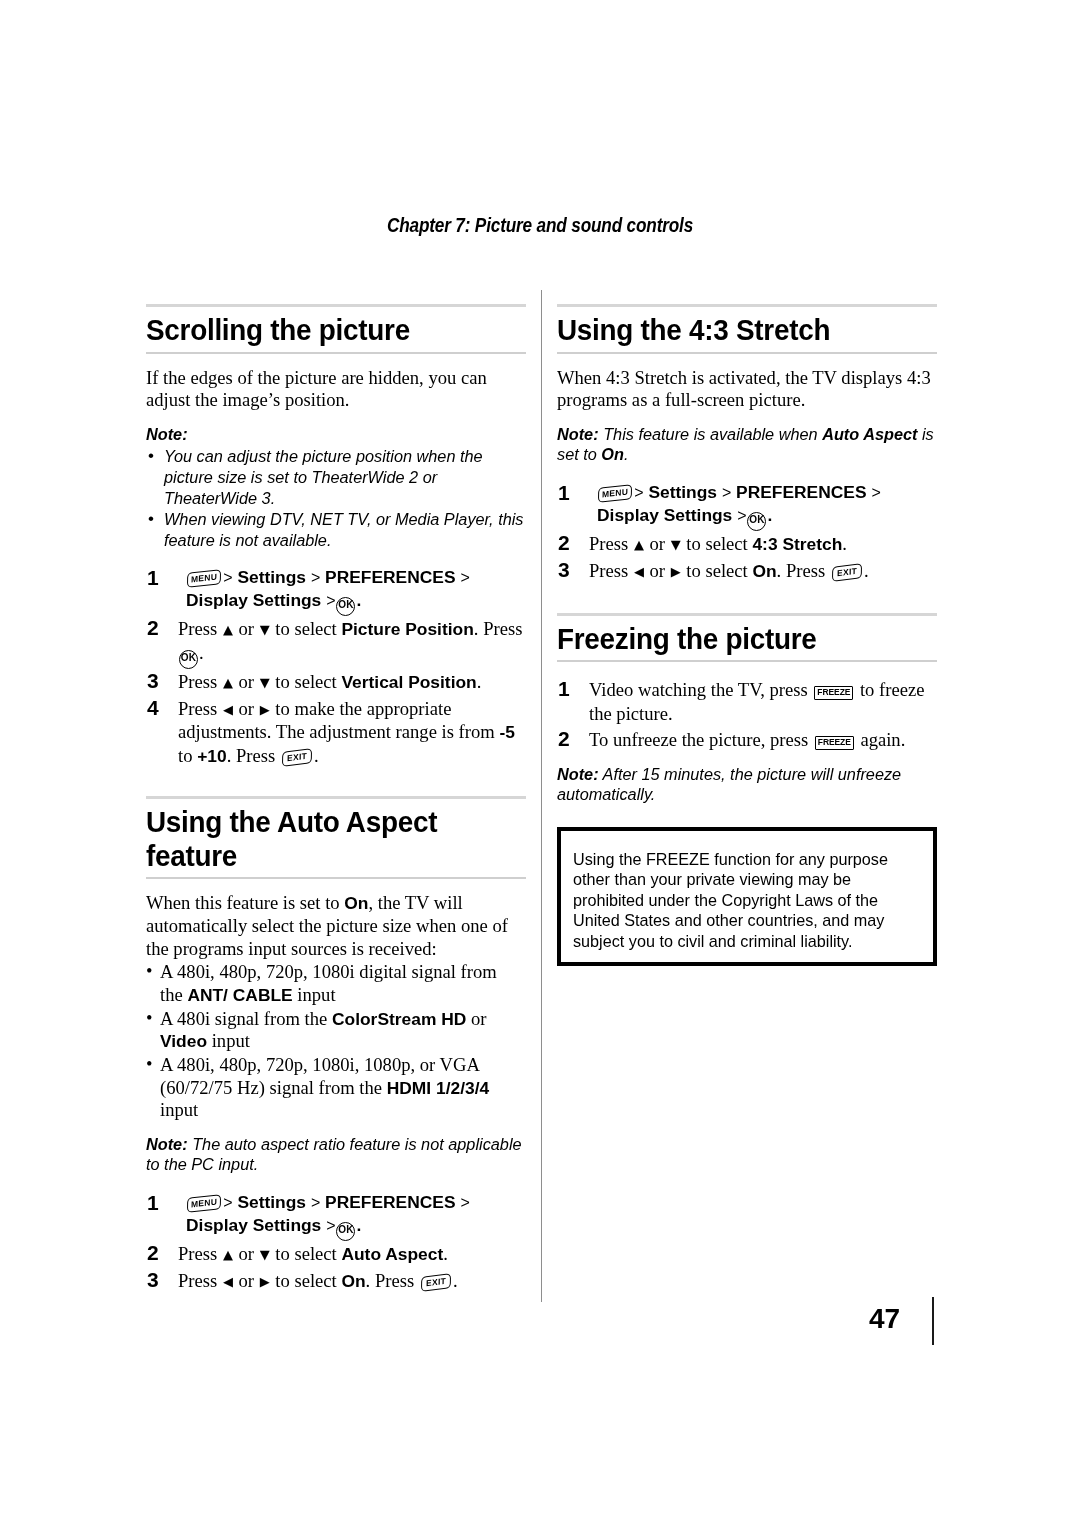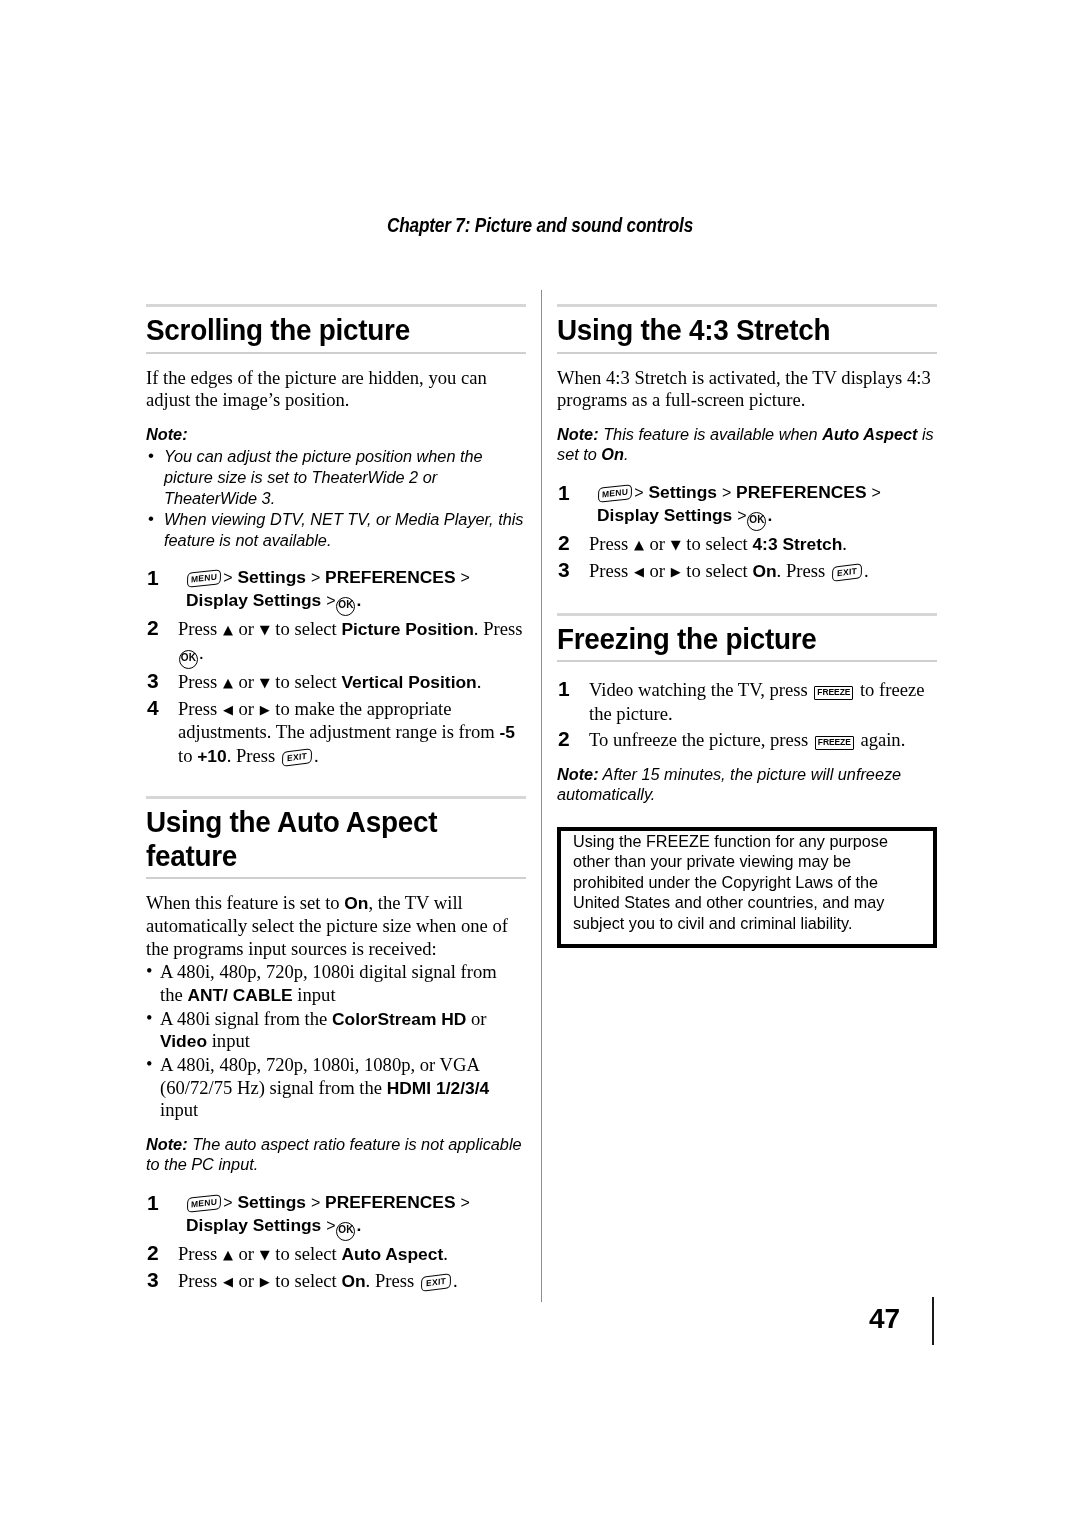--- a/index.html
+++ b/index.html
@@ -252,21 +252,21 @@
     font-size: 13px;
     position: relative;
     top: -1px;
     padding: 0 1px;
   }
 
   
   .warning-box {
     margin-top: 22px;
     border: 4px solid #000;
-    padding: 0 12px 11px 12px;
+    padding: 18px 12px 11px 12px;
     box-sizing: border-box;
     width: 100%;
   }
   .warning-box p {
     margin: 0;
     font-family: "Liberation Sans", sans-serif;
     font-size: 16.2px;
     line-height: 1.27;
     color: #000;
   }

